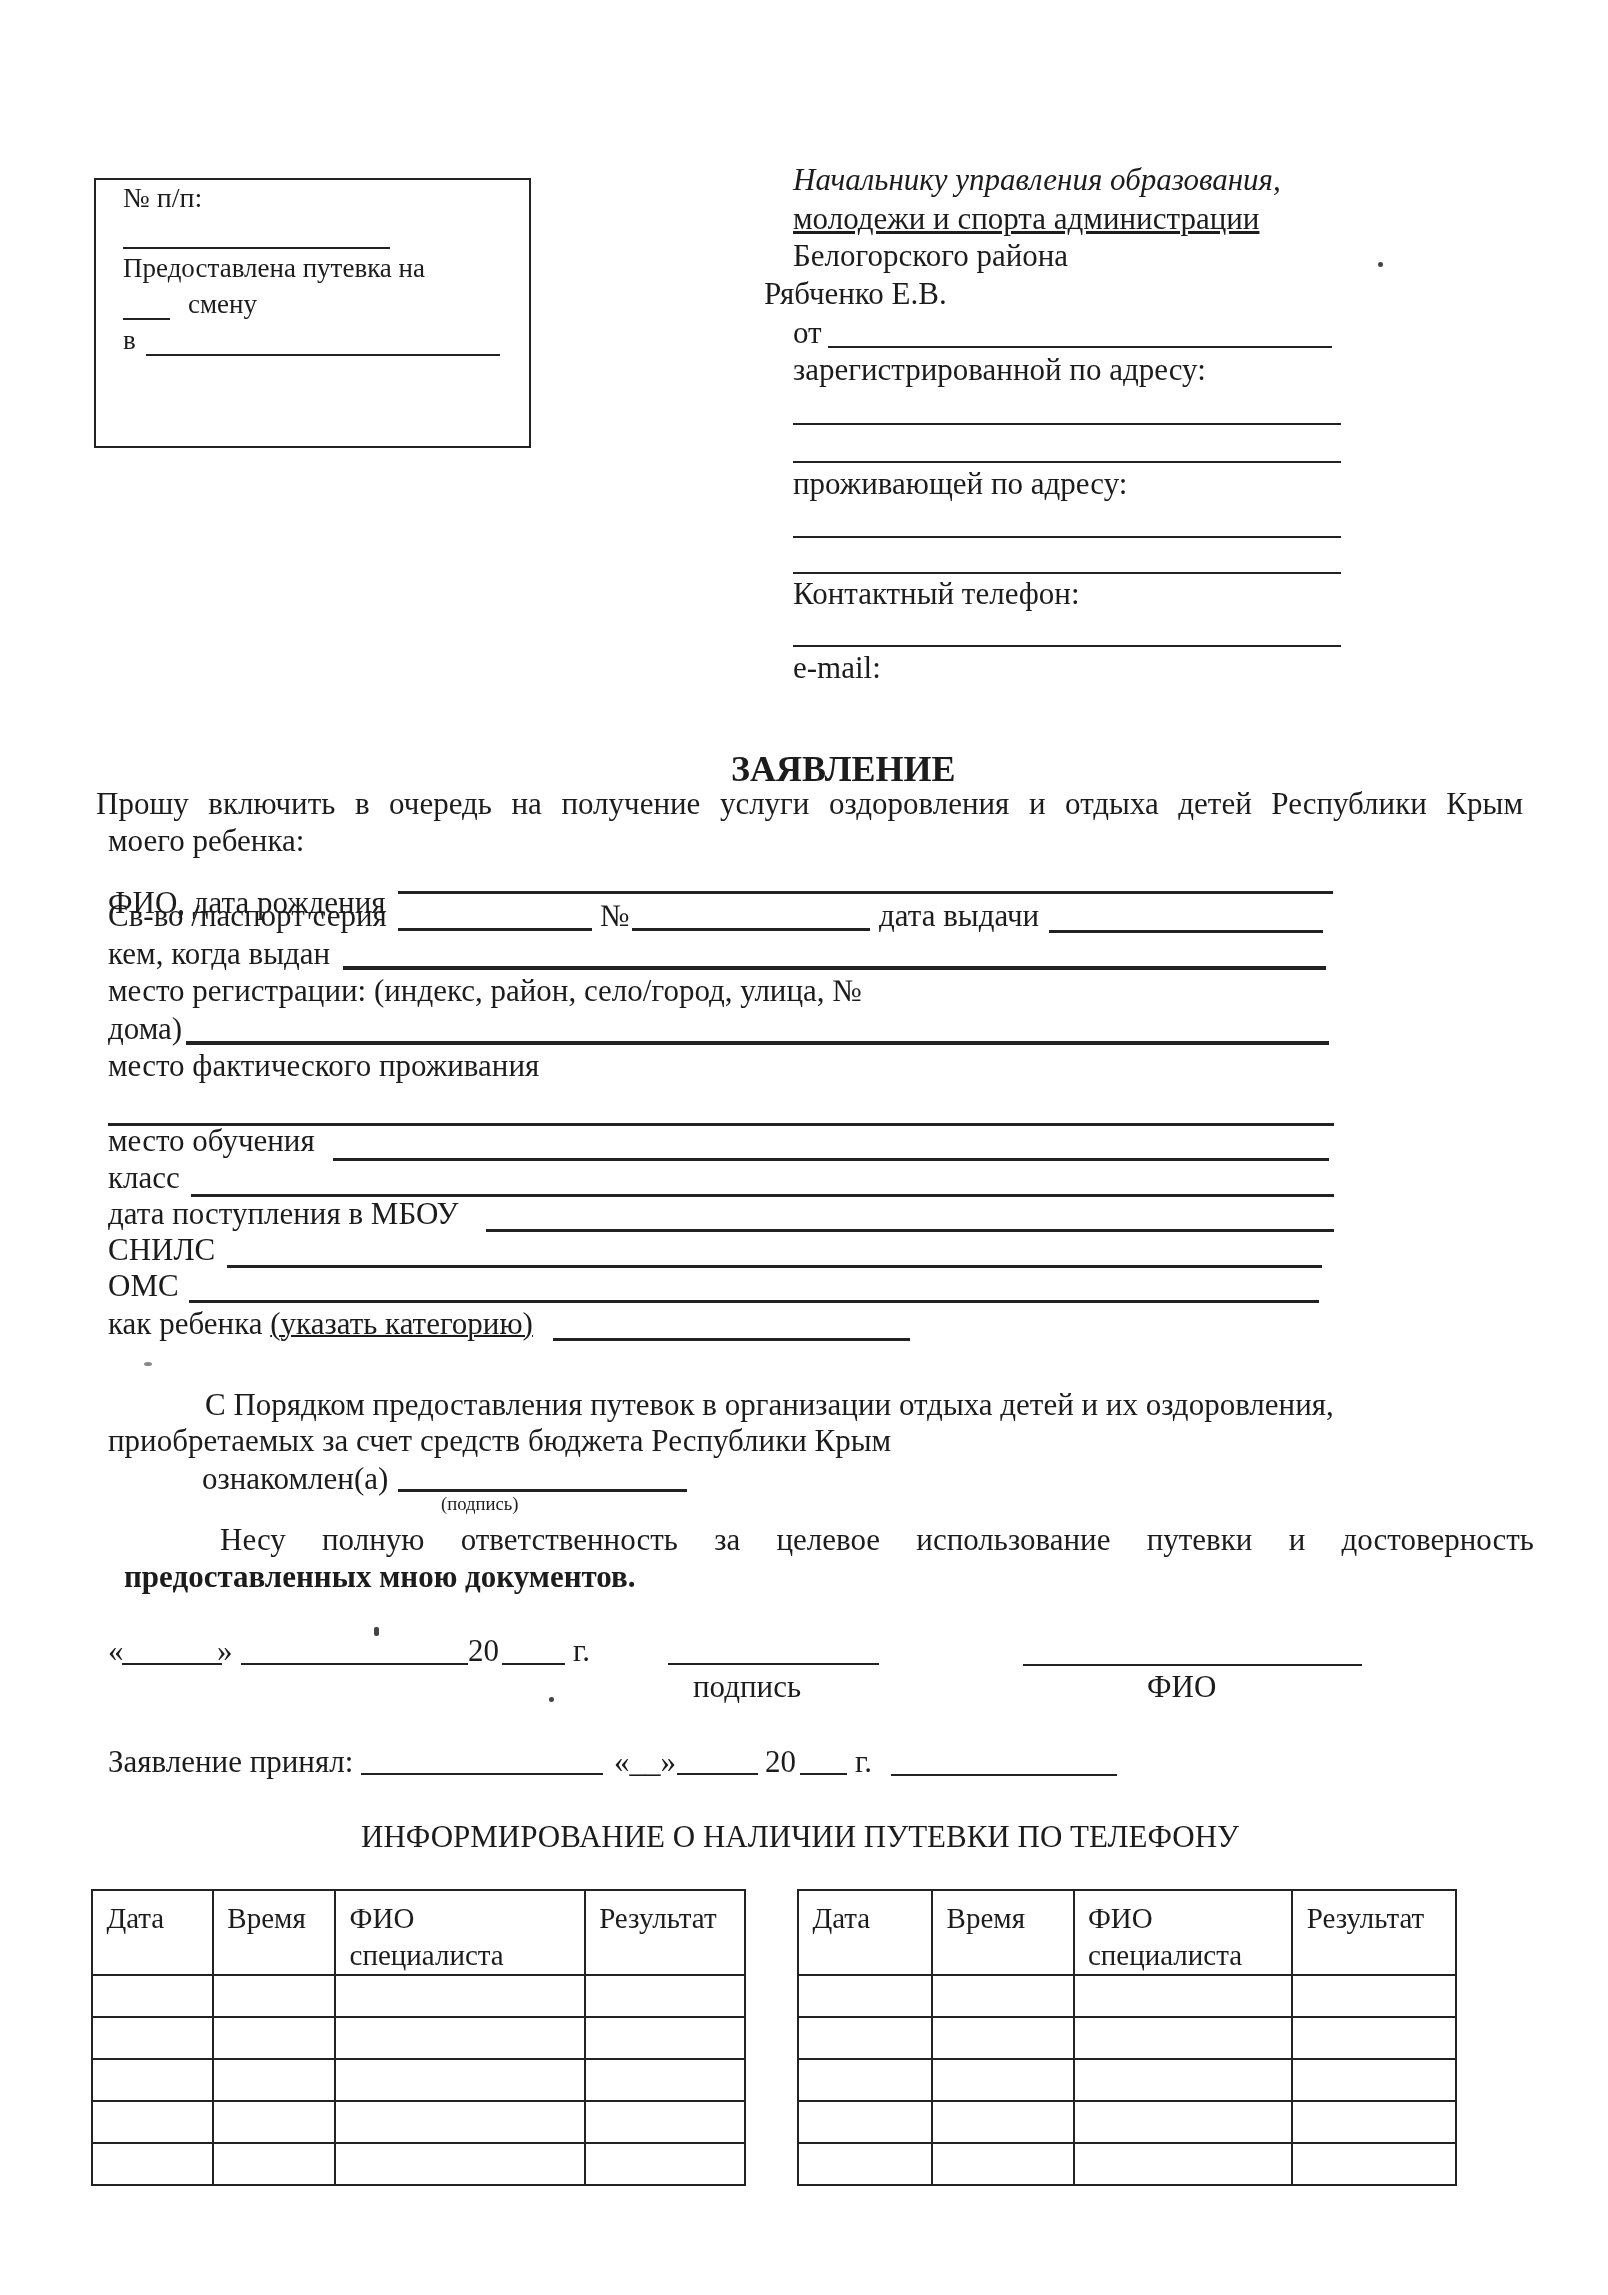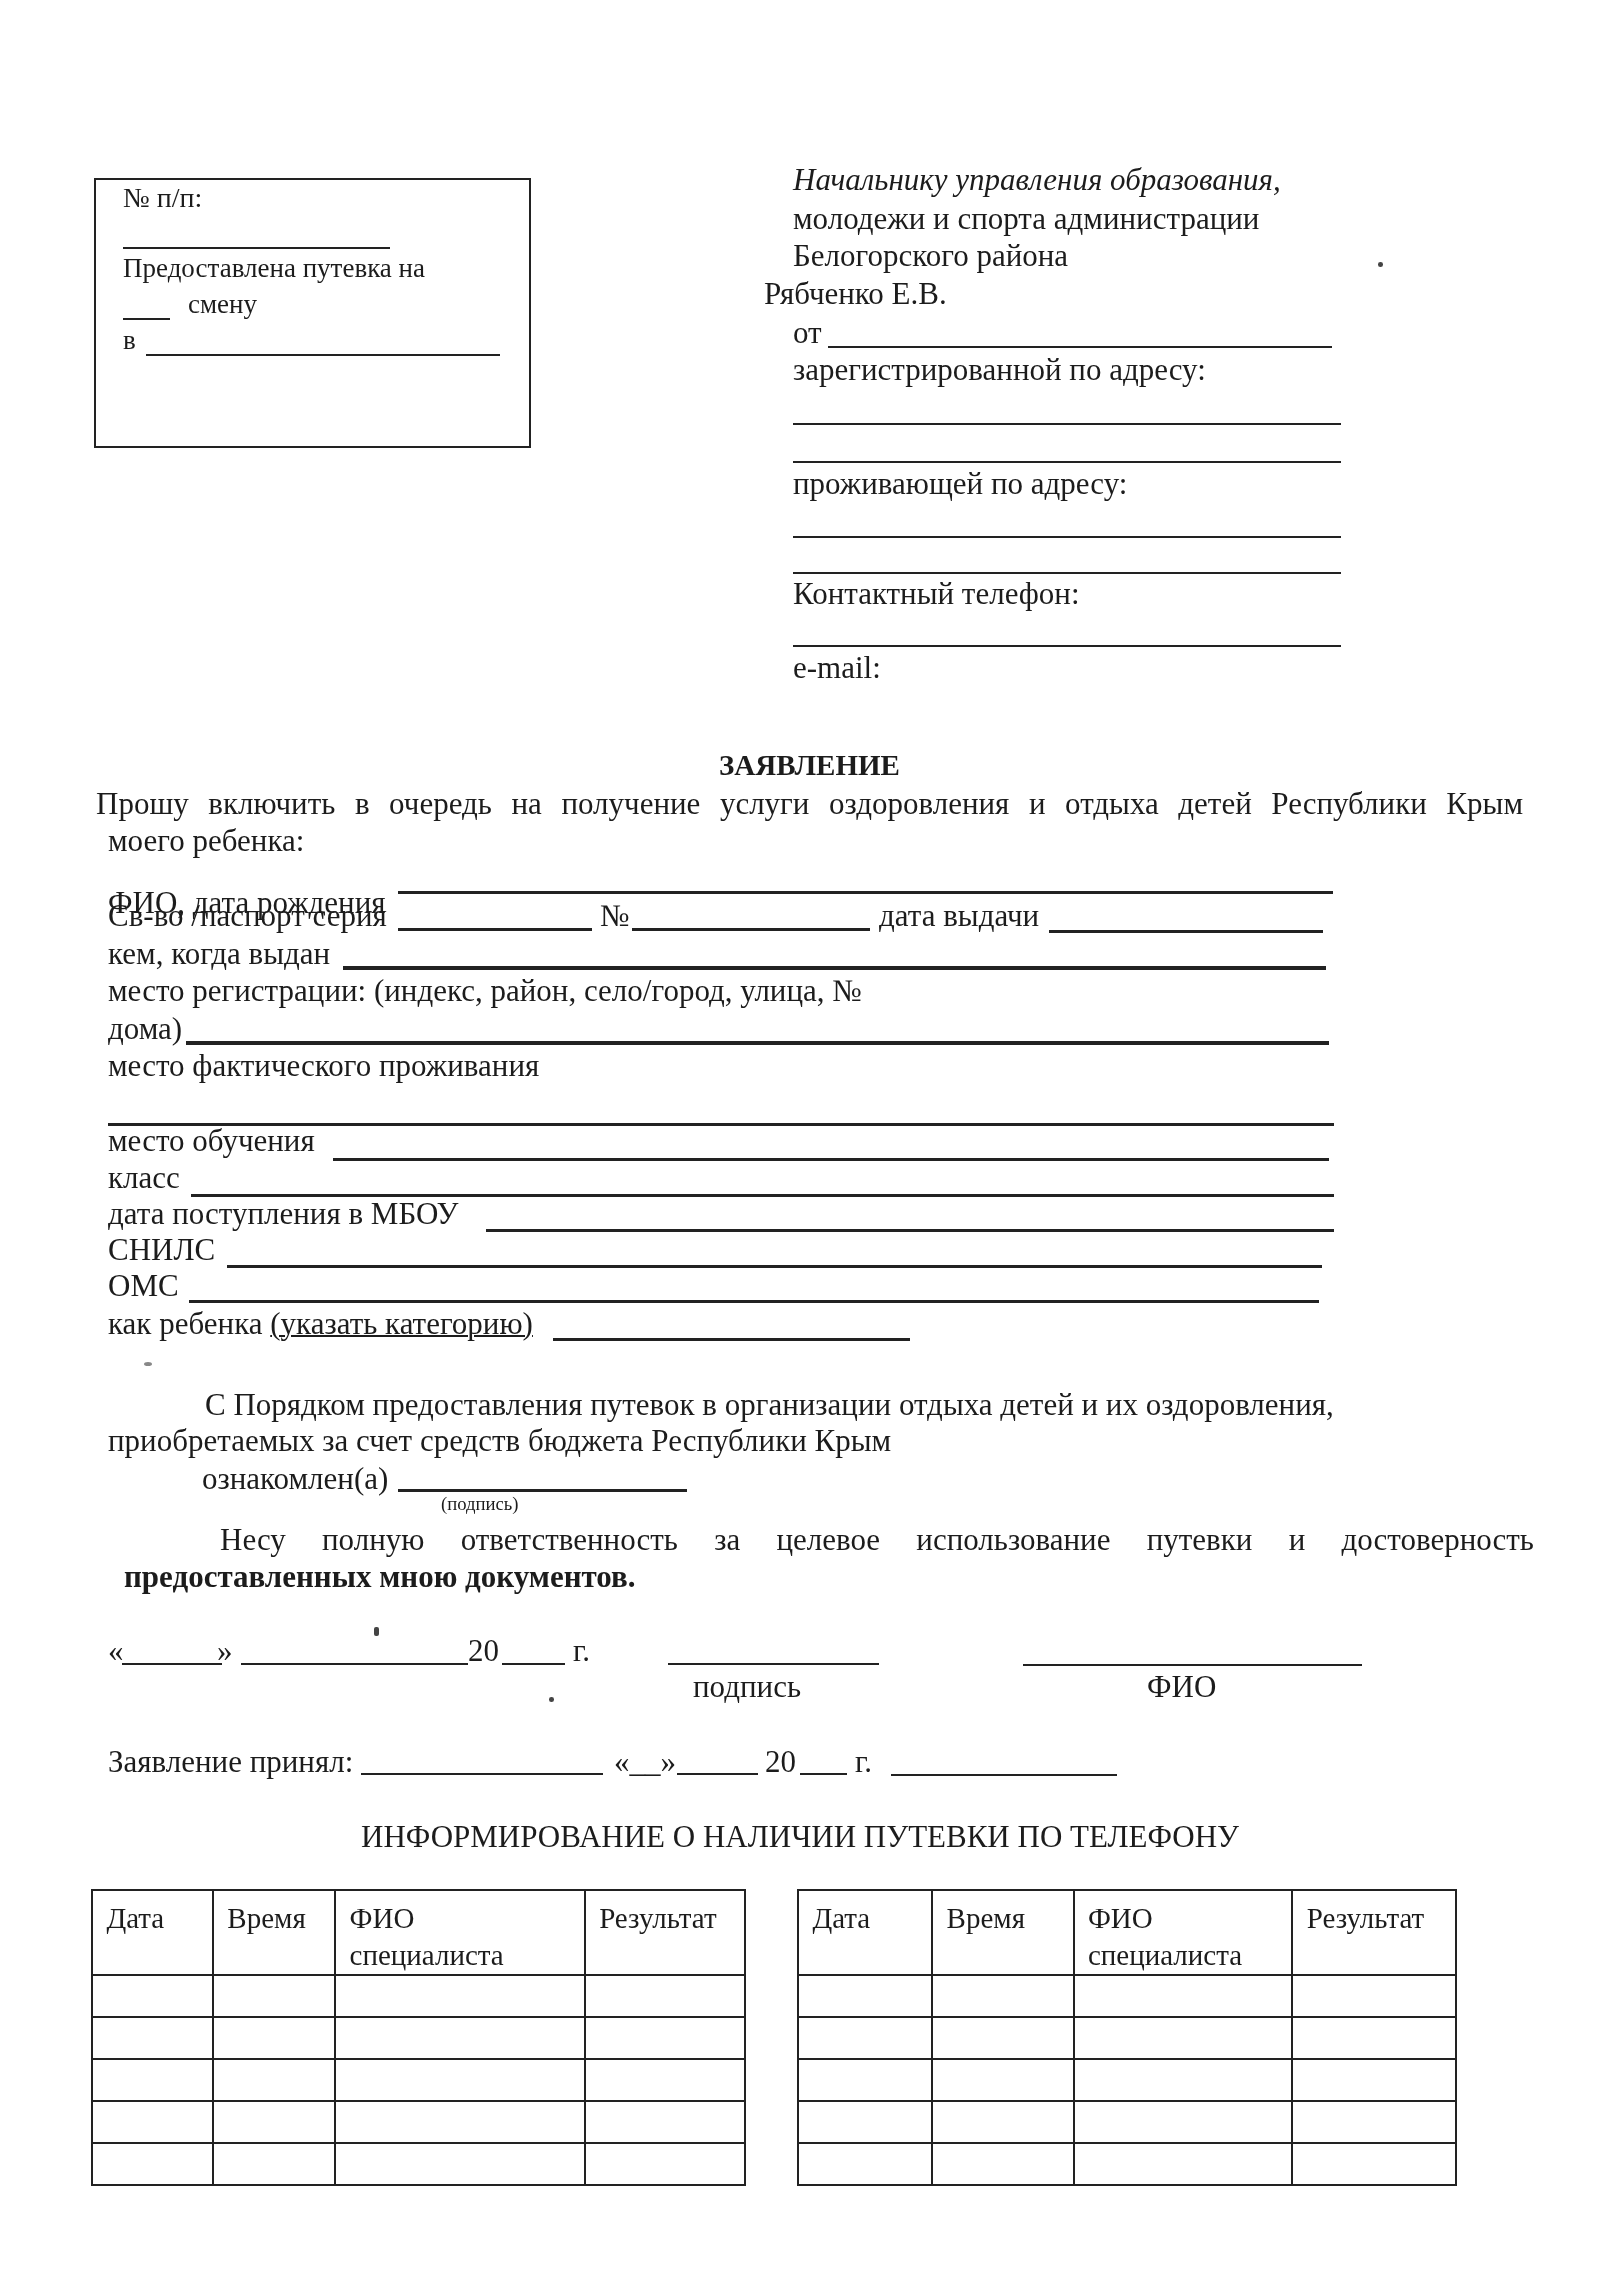--- a/index.html
+++ b/index.html
@@ -2,42 +2,42 @@
 <html style="font-size:10.7px"><head>
 <meta charset="utf-8">
 <style>
   html, body { margin:0; padding:0; background:#ffffff; }
   body { width:1609px; height:2295px; position:relative; overflow:hidden;
          font-family:"Liberation Serif","DejaVu Serif",serif; color:#1c1c1c; }
   .t { position:absolute; white-space:nowrap; font-size:31px; line-height:1; }
   .ln { position:absolute; height:2.7px; background:#222; }
   .box { position:absolute; border:2px solid #222; box-sizing:border-box; }
   .small { font-size:18.7px; }
-  .title { font-weight:bold; font-size:29px; }
+  .title { font-weight:bold; font-size:36px;margin-left:12px; }
   table.log { position:absolute; border-collapse:collapse; font-size:29px; }
   table.log th, table.log td { border:2px solid #222; padding:0; vertical-align:top; }
   table.log th { font-weight:normal; text-align:left; height:84px; box-sizing:border-box; padding:9.4px 0 0 13.4px; line-height:37px; }
   table.log td { height:40px; }
   .just { text-align:justify; text-align-last:justify; }
   .speck { position:absolute; background:#444; border-radius:50%; }
 </style>
 </head>
 <body>
 
 <div class="box" style="left:94px;top:178px;width:437px;height:270px;"></div>
 <div class="t" style="left:123px;top:184px;font-size:28px;">№ п/п:</div>
 <div class="ln" style="left:123px;top:247px;width:267px;height:2px;"></div>
 <div class="t" style="left:123px;top:255px;font-size:27px;">Предоставлена путевка на</div>
 <div class="ln" style="left:123px;top:318px;width:47px;height:2px;"></div>
 <div class="t" style="left:188px;top:291px;font-size:27px;text-align:center;">смену</div>
 <div class="t" style="left:123px;top:327px;font-size:27px;">в</div>
 <div class="ln" style="left:146px;top:354px;width:354px;height:2px;"></div>
 
 <div class="t" style="left:793px;top:164px;font-style:italic;">Начальнику управления образования,</div>
-<div class="t" style="left:793px;top:203px;">молодежи и спорта администрации</div>
+<div class="t" style="left:793px;top:203px;text-decoration:underline;">молодежи и спорта администрации</div>
 <div class="t" style="left:793px;top:240px;">Белогорского района</div>
 <div class="t" style="left:764px;top:278px;">Рябченко Е.В.</div>
 <div class="t" style="left:793px;top:317px;">от</div>
 <div class="ln" style="left:828px;top:346px;width:504px;height:2px;"></div>
 <div class="t" style="left:793px;top:354px;">зарегистрированной по адресу:</div>
 <div class="ln" style="left:793px;top:423px;width:548px;height:2px;"></div>
 <div class="ln" style="left:793px;top:461px;width:548px;height:2px;"></div>
 <div class="t" style="left:793px;top:468px;">проживающей по адресу:</div>
 <div class="ln" style="left:793px;top:536px;width:548px;height:2px;"></div>
 <div class="ln" style="left:793px;top:572px;width:548px;height:2px;"></div>

